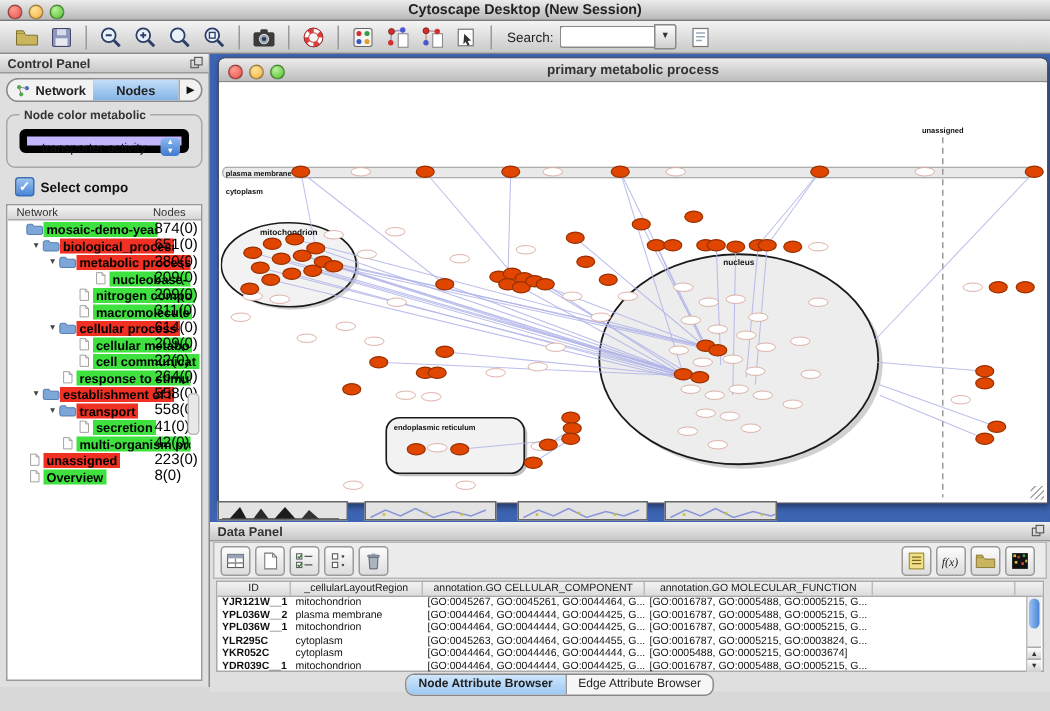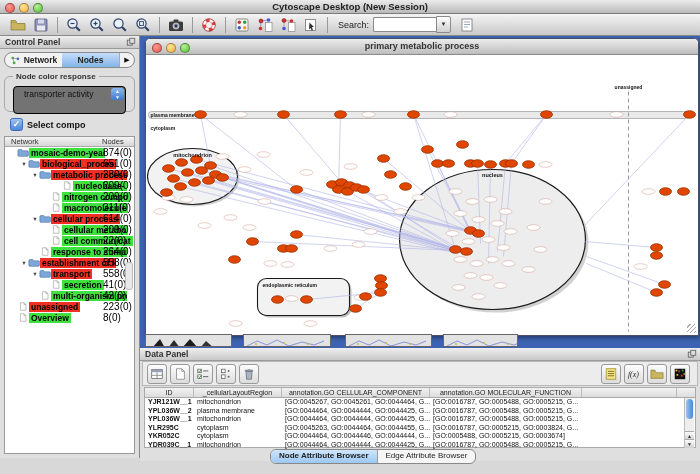--- a/index.html
+++ b/index.html
@@ -31,21 +31,21 @@
     border-bottom:1px solid #9a9a9a;font-size:8.5px;font-weight:bold;color:#333;line-height:12px;}
   .panel-head span{padding-left:5px;}
   .float-ic{position:absolute;right:3px;top:1px;width:10px;height:10px;}
   .cp-tabs{left:4px;top:16px;width:131px;height:16px;display:flex;border:1px solid #8a8a8a;border-radius:8px;
     overflow:hidden;background:#f2f2f2;box-sizing:border-box;}
   .cp-tab{flex:1;display:flex;align-items:center;justify-content:center;font-size:8.5px;font-weight:bold;color:#222;gap:3px;}
   .cp-tab.active{background:linear-gradient(#c4def9,#84b4e8);}
   .cp-tab-more{width:14px;display:flex;align-items:center;justify-content:center;font-size:7px;color:#111;border-left:1px solid #aaa;}
   .groupbox{left:4px;top:40px;width:131px;height:36px;border:1px solid #a8a8a8;border-radius:6px;box-sizing:border-box;}
   .groupbox-label{position:absolute;left:8px;top:-5px;background:#dfdfdf;padding:0 3px;font-size:8px;font-weight:bold;color:#333;}
-  .combo{position:absolute;left:8px;top:9px;width:113px;height:28px;background:#737373;border:1px solid #000000;border-radius:4px;
+  .combo{position:absolute;left:8px;top:9px;width:113px;height:16px;background:#c4b5fd;border:5px solid #000000;border-radius:4px;
     font-size:8.5px;color:#111;line-height:15px;box-sizing:border-box;}
   .combo .val{padding-left:10px;}
   .combo .step{position:absolute;right:1px;top:1px;width:13px;height:12px;border-radius:3px;
     background:linear-gradient(#8cb8ee,#3f7ad0);color:#fff;font-size:5px;line-height:6px;text-align:center;}
   .checkrow{left:10px;top:82px;display:flex;align-items:center;gap:4px;}
   .checkbox{width:11px;height:11px;border-radius:2.5px;border:1px solid #3a6db8;
     background:linear-gradient(#9cc2f0,#4a86d8);color:#fff;font-size:9px;line-height:11px;text-align:center;font-weight:bold;}
   .checklabel{font-size:9px;font-weight:bold;color:#111;}
   .treebox{left:4px;top:100px;width:131px;height:318px;background:#fff;border:1px solid #9a9a9a;box-sizing:border-box;overflow:hidden;}
   .tree-head{height:9px;background:linear-gradient(#f4f4f4,#d6d6d6);border-bottom:1px solid #aaa;position:relative;
@@ -251,21 +251,21 @@
             <line x1="4" y1="4.5" x2="6" y2="11.5" stroke="#888"></line>
           </svg>
           <span>Network</span>
         </div>
         <div class="cp-tab active">
           <span>Nodes</span>
         </div>
         <div class="cp-tab-more">▶</div>
       </div>
     <div class="abs groupbox">
-      <div class="groupbox-label">Node color response</div>
+      <div class="groupbox-label">Node color metabolic</div>
       <div class="combo">
         <div class="val">transporter activity</div>
         <div class="step">▲<br>▼</div>
       </div>
     </div>
     <div class="abs checkrow">
       <div class="checkbox">✓</div>
       <div class="checklabel">Select compo</div>
     </div>
     <div class="abs treebox">

